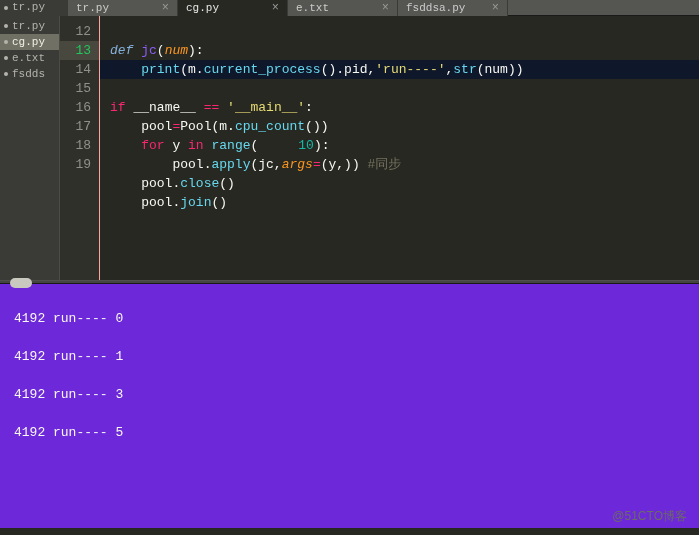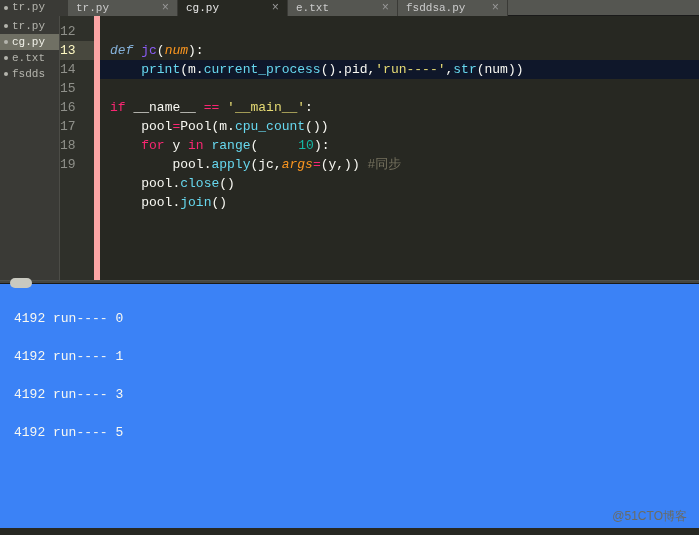--- a/index.html
+++ b/index.html
@@ -72,30 +72,30 @@
     height: 4px;
     border-radius: 50%;
     background: #b4b4ad;
     margin-right: 4px;
     flex-shrink: 0;
   }
   .gutter {
     width: 40px;
     background: #2f302a;
     color: #8f908a;
-    text-align: left;
+    text-align: right;
     padding: 6px 8px 16px 0;
     font-size: 13px;
     line-height: 19px;
     user-select: none;
-    border-right: 6px solid #fca5a5;
+    border-right: 1px solid #fca5a5;
   }
   .gutter .hl {
     background: #48483e;
-    color: #fef9c3;
+    color: #22c55e;
     display: block;
     margin: 0 -8px 0 0;
     padding-right: 8px;
   }
   .code {
     padding: 6px 0 0 10px;
     line-height: 19px;
     flex: 1;
     white-space: pre;
     font-size: 13px;
@@ -132,21 +132,21 @@
     height: 10px;
     border-radius: 5px;
   }
   .output {
     padding: 6px 0 0 14px;
     line-height: 19px;
     font-size: 13px;
     white-space: pre;
     height: 244px;
     font-family: Consolas, 'Courier New', monospace;
-    background: #3b82f6;
+    background: #6d28d9;
   }
   .output-line { display: block; }
   .watermark {
     position: absolute;
     right: 12px;
     bottom: 10px;
     color: #6a6b64;
     font-size: 12px;
     font-family: sans-serif;
     text-align: center;

